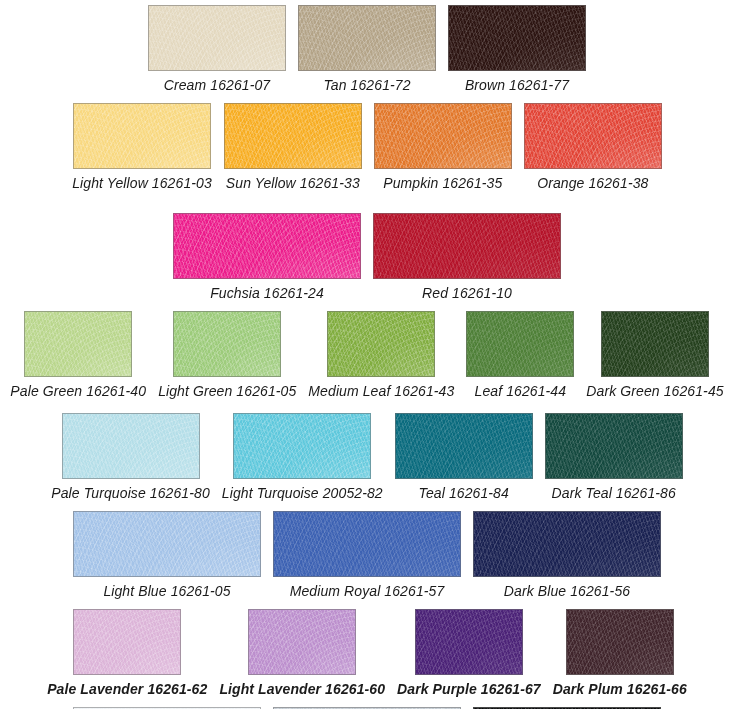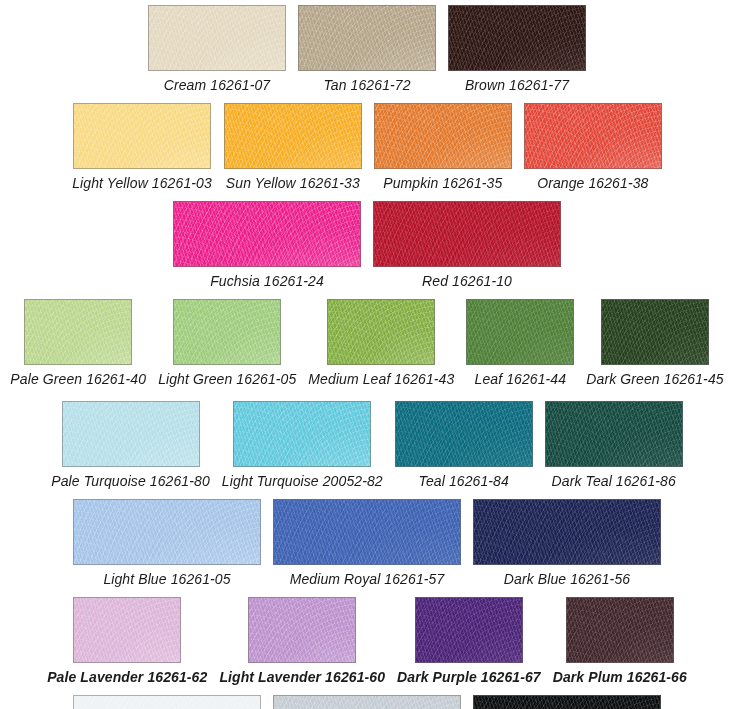--- a/index.html
+++ b/index.html
@@ -128,21 +128,21 @@
       <div class="swatch-cell">
         <div class="swatch-tile dark" style="width: 138px; background-color: rgb(45, 21, 18);">
           <div class="tex-a"></div>
           <div class="tex-b"></div>
           <div class="tex-c"></div>
           <div class="tex-d"></div>
         </div>
         <div class="swatch-label">Brown 16261-77</div>
       </div>
     </div>
-    <div class="swatch-row" style="margin-bottom: 12px;">
+    <div class="swatch-row" style="margin-bottom: 24px;">
       <div class="swatch-cell">
         <div class="swatch-tile light" style="width: 138px; background-color: rgb(248, 216, 128);">
           <div class="tex-a"></div>
           <div class="tex-b"></div>
           <div class="tex-c"></div>
           <div class="tex-d"></div>
         </div>
         <div class="swatch-label">Light Yellow 16261-03</div>
       </div>
       <div class="swatch-cell">

